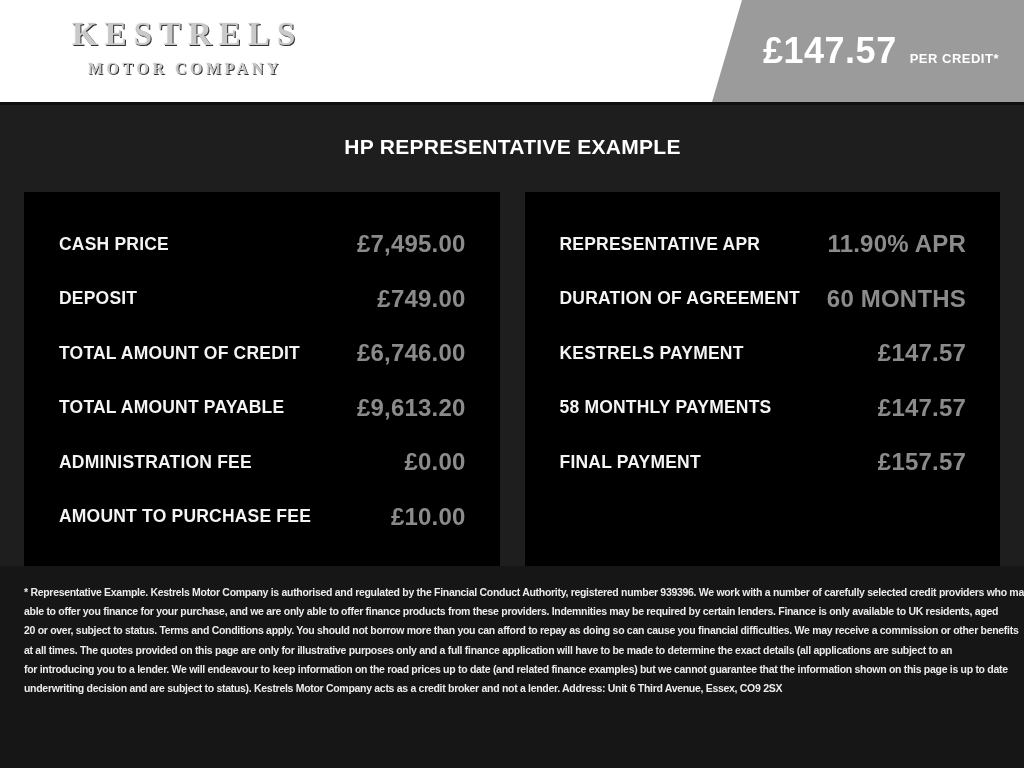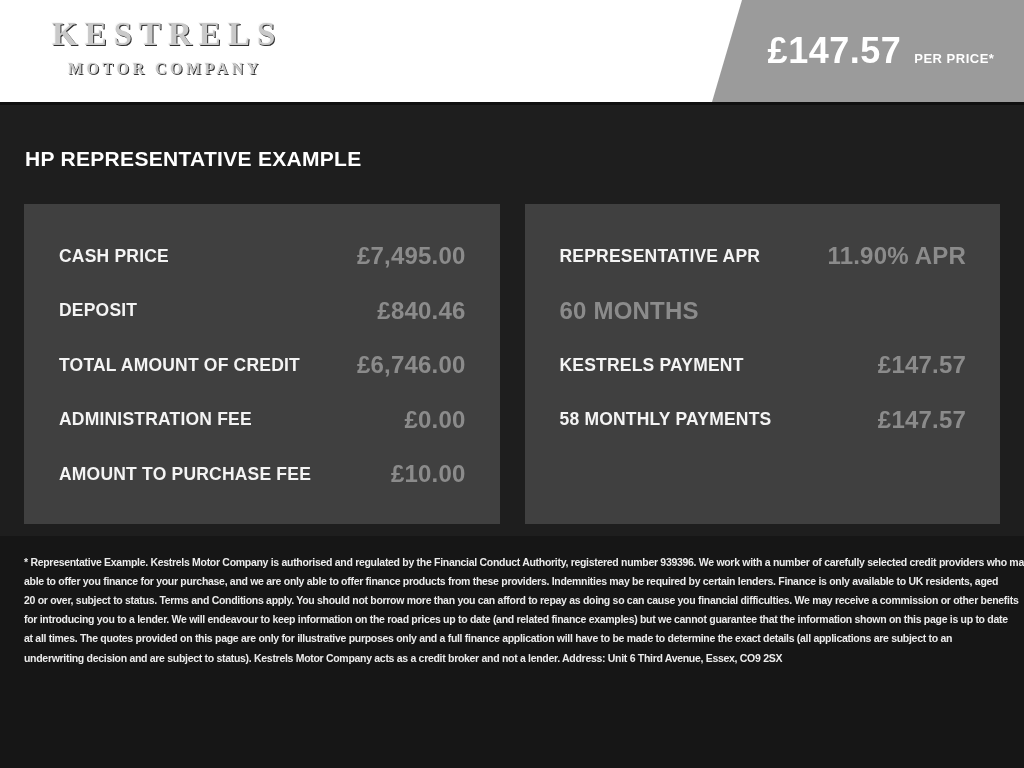--- a/index.html
+++ b/index.html
@@ -13,21 +13,21 @@
 
   
   .header {
     position: relative;
     height: 102px;
     background: #ffffff;
     flex: 0 0 auto;
   }
   .logo {
     position: absolute;
-    left: 52px;
+    left: 72px;
     top: 16px;
   }
   .logo-name {
     font-family: "Liberation Serif", serif;
     font-weight: bold;
     font-size: 33px;
     letter-spacing: 7px;
     color: #c9c9c9;
     text-shadow: 1px 1px 0 #2e2e2e, -1px -1px 0 #f7f7f7;
   }
@@ -65,37 +65,38 @@
     color: #ffffff;
     margin: 14px 0 0 13px;
     letter-spacing: 0.5px;
   }
   .top-rule { height: 3px; background: #101010; flex: 0 0 auto; }
 
   
   .main {
     background: #1e1e1e;
     flex: 0 0 auto;
-    padding: 12px 24px;
+    padding: 0 24px;
+    text-align: center;
   }
   .page-title {
     margin: 30px 0 0 1px;
     font-size: 21px;
     font-weight: bold;
     color: #ffffff;
     letter-spacing: 0.3px;
   }
   .panels {
     display: flex;
     gap: 25px;
     margin-top: 33px;
   }
   .panel {
     flex: 1 1 0;
-    background: #404040;
+    background: #000000;
     padding: 25px 34px 22px 35px;
   }
   .finance-row {
     height: 54.5px;
     display: flex;
     align-items: center;
     justify-content: space-between;
   }
   .row-label {
     font-size: 17.5px;
@@ -130,74 +131,83 @@
 </head>
 <body>
 
 <div class="header">
   <div class="logo">
     <div class="logo-name">KESTRELS</div>
     <div class="logo-tagline">MOTOR COMPANY</div>
   </div>
   <div class="price-ribbon">
     <span class="ribbon-amount">£147.57</span>
-    <span class="ribbon-period">PER PRICE*</span>
+    <span class="ribbon-period">PER CREDIT*</span>
   </div>
 </div>
 <div class="top-rule"></div>
 
 <div class="main">
   <h1 class="page-title">HP REPRESENTATIVE EXAMPLE</h1>
 
   <div class="panels">
 
     <div class="panel">
       <div class="finance-row">
         <span class="row-label">CASH PRICE</span>
         <span class="row-value">£7,495.00</span>
       </div>
       <div class="finance-row">
         <span class="row-label">DEPOSIT</span>
-        <span class="row-value">£840.46</span>
+        <span class="row-value">£749.00</span>
       </div>
       <div class="finance-row">
         <span class="row-label">TOTAL AMOUNT OF CREDIT</span>
         <span class="row-value">£6,746.00</span>
       </div>
       <div class="finance-row">
+        <span class="row-label">TOTAL AMOUNT PAYABLE</span>
+        <span class="row-value">£9,613.20</span>
+      </div>
+      <div class="finance-row">
         <span class="row-label">ADMINISTRATION FEE</span>
         <span class="row-value">£0.00</span>
       </div>
       <div class="finance-row">
         <span class="row-label">AMOUNT TO PURCHASE FEE</span>
         <span class="row-value">£10.00</span>
       </div>
     </div>
 
     <div class="panel">
       <div class="finance-row">
         <span class="row-label">REPRESENTATIVE APR</span>
         <span class="row-value">11.90% APR</span>
       </div>
       <div class="finance-row">
+        <span class="row-label">DURATION OF AGREEMENT</span>
         <span class="row-value">60 MONTHS</span>
       </div>
       <div class="finance-row">
         <span class="row-label">KESTRELS PAYMENT</span>
         <span class="row-value">£147.57</span>
       </div>
       <div class="finance-row">
         <span class="row-label">58 MONTHLY PAYMENTS</span>
         <span class="row-value">£147.57</span>
+      </div>
+      <div class="finance-row">
+        <span class="row-label">FINAL PAYMENT</span>
+        <span class="row-value">£157.57</span>
       </div>
     </div>
 
   </div>
 </div>
 
 <div class="legal">
   <div class="legal-line">* Representative Example. Kestrels Motor Company is authorised and regulated by the Financial Conduct Authority, registered number 939396. We work with a number of carefully selected credit providers who may be</div>
   <div class="legal-line">able to offer you finance for your purchase, and we are only able to offer finance products from these providers. Indemnities may be required by certain lenders. Finance is only available to UK residents, aged</div>
   <div class="legal-line">20 or over, subject to status. Terms and Conditions apply. You should not borrow more than you can afford to repay as doing so can cause you financial difficulties. We may receive a commission or other benefits</div>
+  <div class="legal-line">at all times. The quotes provided on this page are only for illustrative purposes only and a full finance application will have to be made to determine the exact details (all applications are subject to an</div>
   <div class="legal-line">for introducing you to a lender. We will endeavour to keep information on the road prices up to date (and related finance examples) but we cannot guarantee that the information shown on this page is up to date</div>
-  <div class="legal-line">at all times. The quotes provided on this page are only for illustrative purposes only and a full finance application will have to be made to determine the exact details (all applications are subject to an</div>
   <div class="legal-line">underwriting decision and are subject to status). Kestrels Motor Company acts as a credit broker and not a lender. Address: Unit 6 Third Avenue, Essex, CO9 2SX</div>
 </div>
 
 </body></html>

